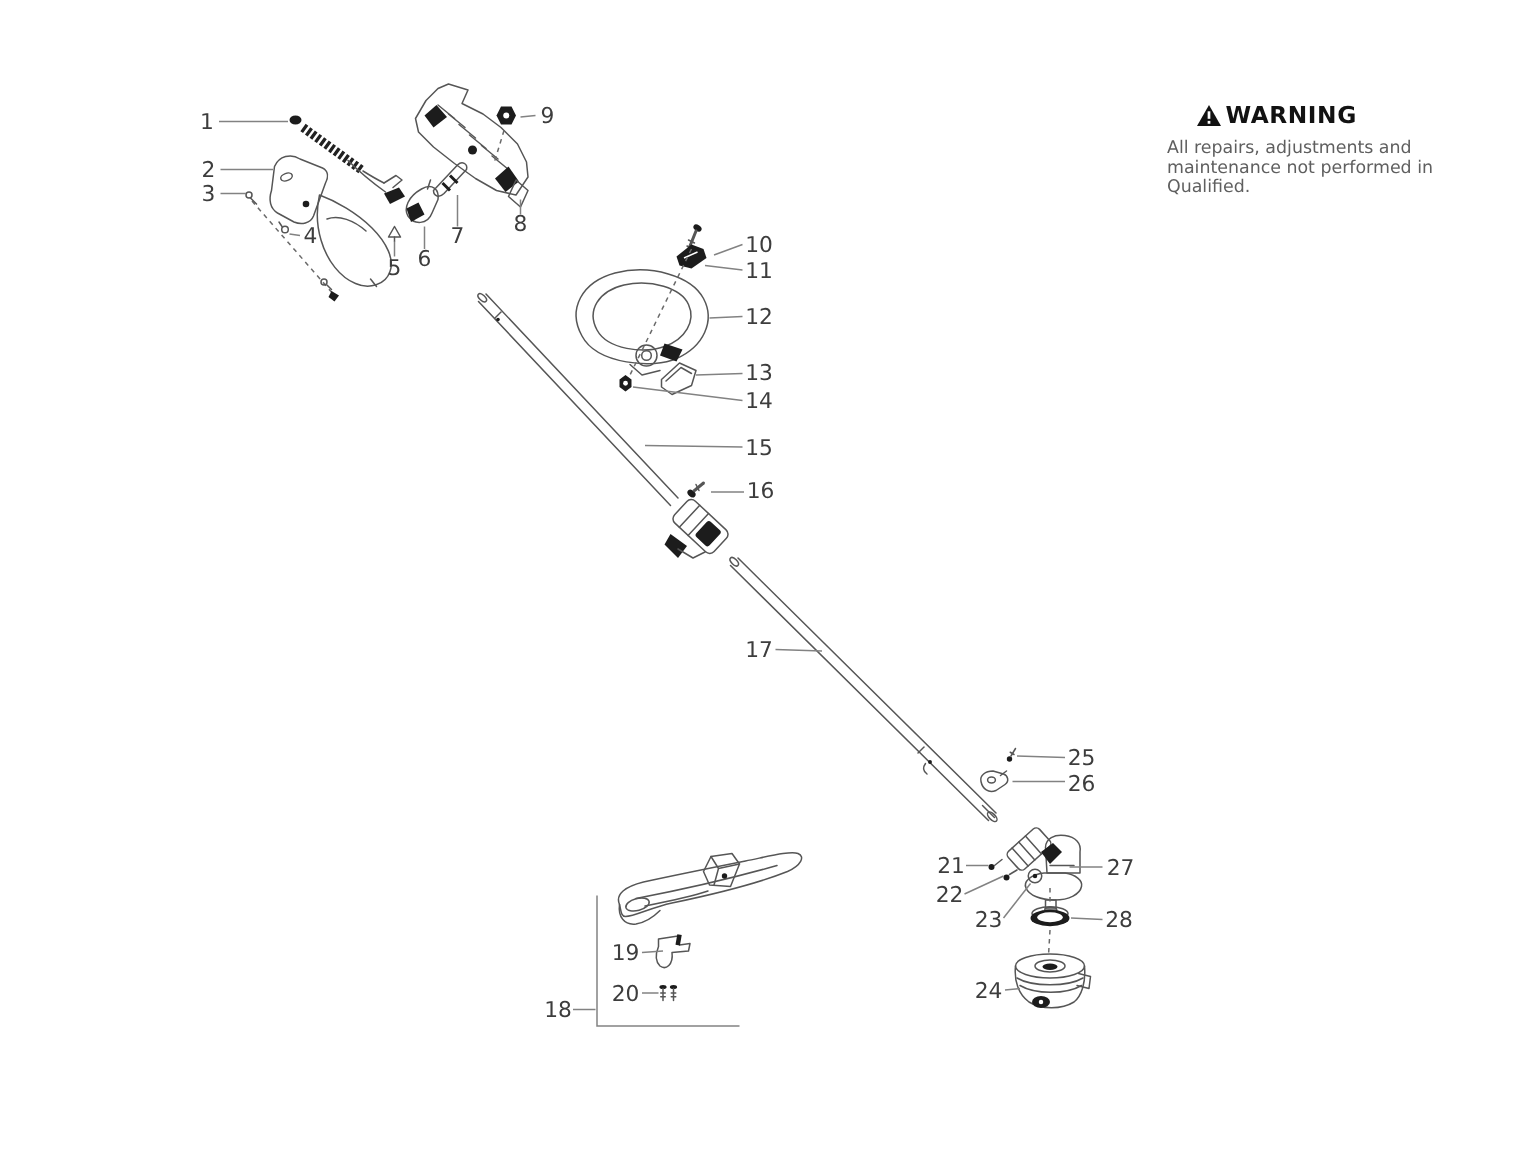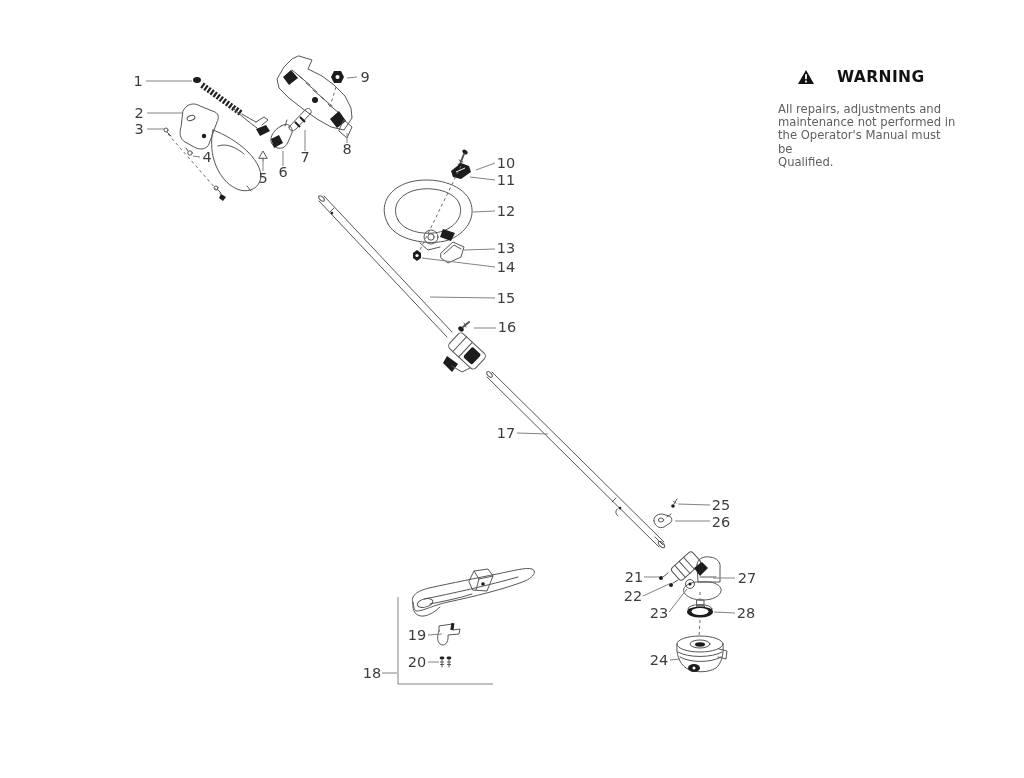--- a/index.html
+++ b/index.html
@@ -6,23 +6,23 @@
   .stage{position:relative;width:1024px;height:778px;background:#ffffff;overflow:hidden;
          font-family:"DejaVu Sans",sans-serif;}
   svg text.callout{font:14.5px "DejaVu Sans",sans-serif;fill:#3d3d3d;text-anchor:middle;}
   .ln{fill:none;stroke:#565656;stroke-width:1;stroke-linecap:round;stroke-linejoin:round;}
   .ln2{fill:none;stroke:#565656;stroke-width:2;stroke-linecap:round;}
   .dk{fill:#1c1c1c;stroke:none;}
   .dash{fill:none;stroke:#6a6a6a;stroke-width:1;stroke-dasharray:3 3;}
   .leader{stroke:#828282;stroke-width:1;}
   .bracket{fill:none;stroke:#828282;stroke-width:1;}
   .warning{position:absolute;left:778px;top:68px;width:180px;}
-  .warning-title{display:flex;align-items:center;gap:23px;margin-left:20px;
+  .warning-title{display:flex;align-items:center;gap:3px;margin-left:20px;
     font-weight:bold;font-size:15.5px;color:#121212;letter-spacing:0.4px;}
-  .warning-body{margin-top:17px;font-size:11.6px;line-height:13.2px;color:#5f5f5f;}
+  .warning-body{margin-top:6px;font-size:11.6px;line-height:13.2px;color:#5f5f5f;}
 </style>
 </head>
 <body>
 
 <div class="stage">
 
   <svg width="1024" height="778" viewBox="0 0 1024 778">
 
     <g>
       <ellipse class="dk" cx="197" cy="80" rx="4" ry="3"></ellipse>
@@ -303,18 +303,17 @@
       <svg width="16" height="14" viewBox="0 0 16 14">
         <polygon points="8,0 16,14 0,14" fill="#121212"></polygon>
         <rect x="7.1" y="4.2" width="1.8" height="5" fill="#ffffff"></rect>
         <rect x="7.1" y="10.6" width="1.8" height="1.9" fill="#ffffff"></rect>
       </svg>
       <span>WARNING</span>
     </div>
     <div class="warning-body">
       <div>All repairs, adjustments and</div>
       <div>maintenance not performed in</div>
-      <div>the Operator's Manual must be</div>
       <div>Qualified.</div>
     </div>
   </div>
 
 </div>
 
 </body></html>

